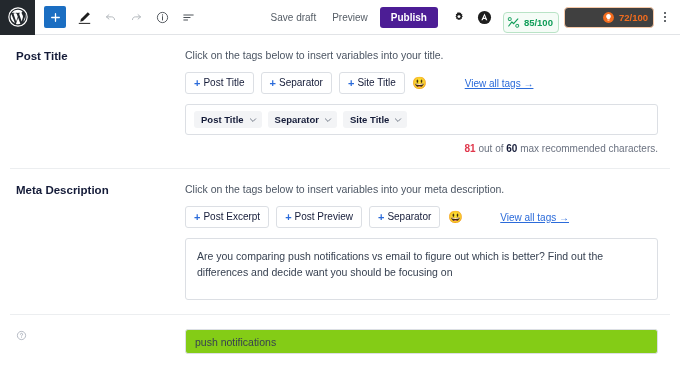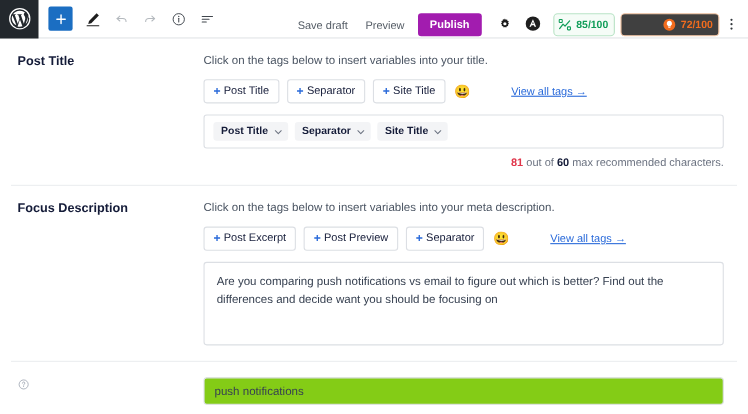--- a/index.html
+++ b/index.html
@@ -42,33 +42,33 @@
   .tb-add {
     background: #1b6ec2;
     width: 22px; height: 22px;
     border-radius: 2px;
     margin-right: 4px;
   }
   .tb-add svg { display:block; }
 
   .tb-right {
     margin-left: auto;
-    display: flex; align-items: flex-end;
+    display: flex; align-items: center;
     padding-right: 7px;
     gap: 0px;
   }
   .link-btn {
     font-size: 10px;
     color: #555d66;
     padding: 4px 8px;
     cursor: pointer;
     white-space: nowrap;
   }
   .publish-btn {
-    background: #a21caf;
+    background: #4c1d95;
     color: #fff;
     font-size: 10px;
     font-weight: 600;
     padding: 5px 11px;
     border-radius: 3px;
     margin-left: 4px;
     margin-right: 8px;
     cursor: pointer;
     white-space: nowrap;
   }
@@ -194,21 +194,21 @@
     cursor: pointer;
     white-space: nowrap;
   }
   .chev { display:block; }
 
   .textarea {
     border: 1px solid #dcdfe4;
     border-radius: 3px;
     background: #fff;
     padding: 9px 11px;
-    height: 76px;
+    height: 62px;
     font-size: 10.5px;
     color: #374151;
     line-height: 1.55;
     cursor: text;
   }
 
   .counter {
     text-align: right;
     font-size: 10px;
     color: #6b7280;
@@ -372,21 +372,21 @@
         </span>
       </div>
 
       <div class="counter">
         <span class="cur-over">81</span><span> out of </span><b>60</b><span> max recommended characters.</span>
       </div>
     </div>
   </div>
 
   <div class="row">
-    <div class="row-label">Focus Description</div>
+    <div class="row-label">Meta Description</div>
     <div class="row-body">
       <div class="hint">Click on the tags below to insert variables into your meta description.</div>
 
       <div class="tagrow">
         <div class="tagbtn">
           <span class="plus">+</span>
           <span>Post Excerpt</span>
         </div>
         <div class="tagbtn">
           <span class="plus">+</span>

